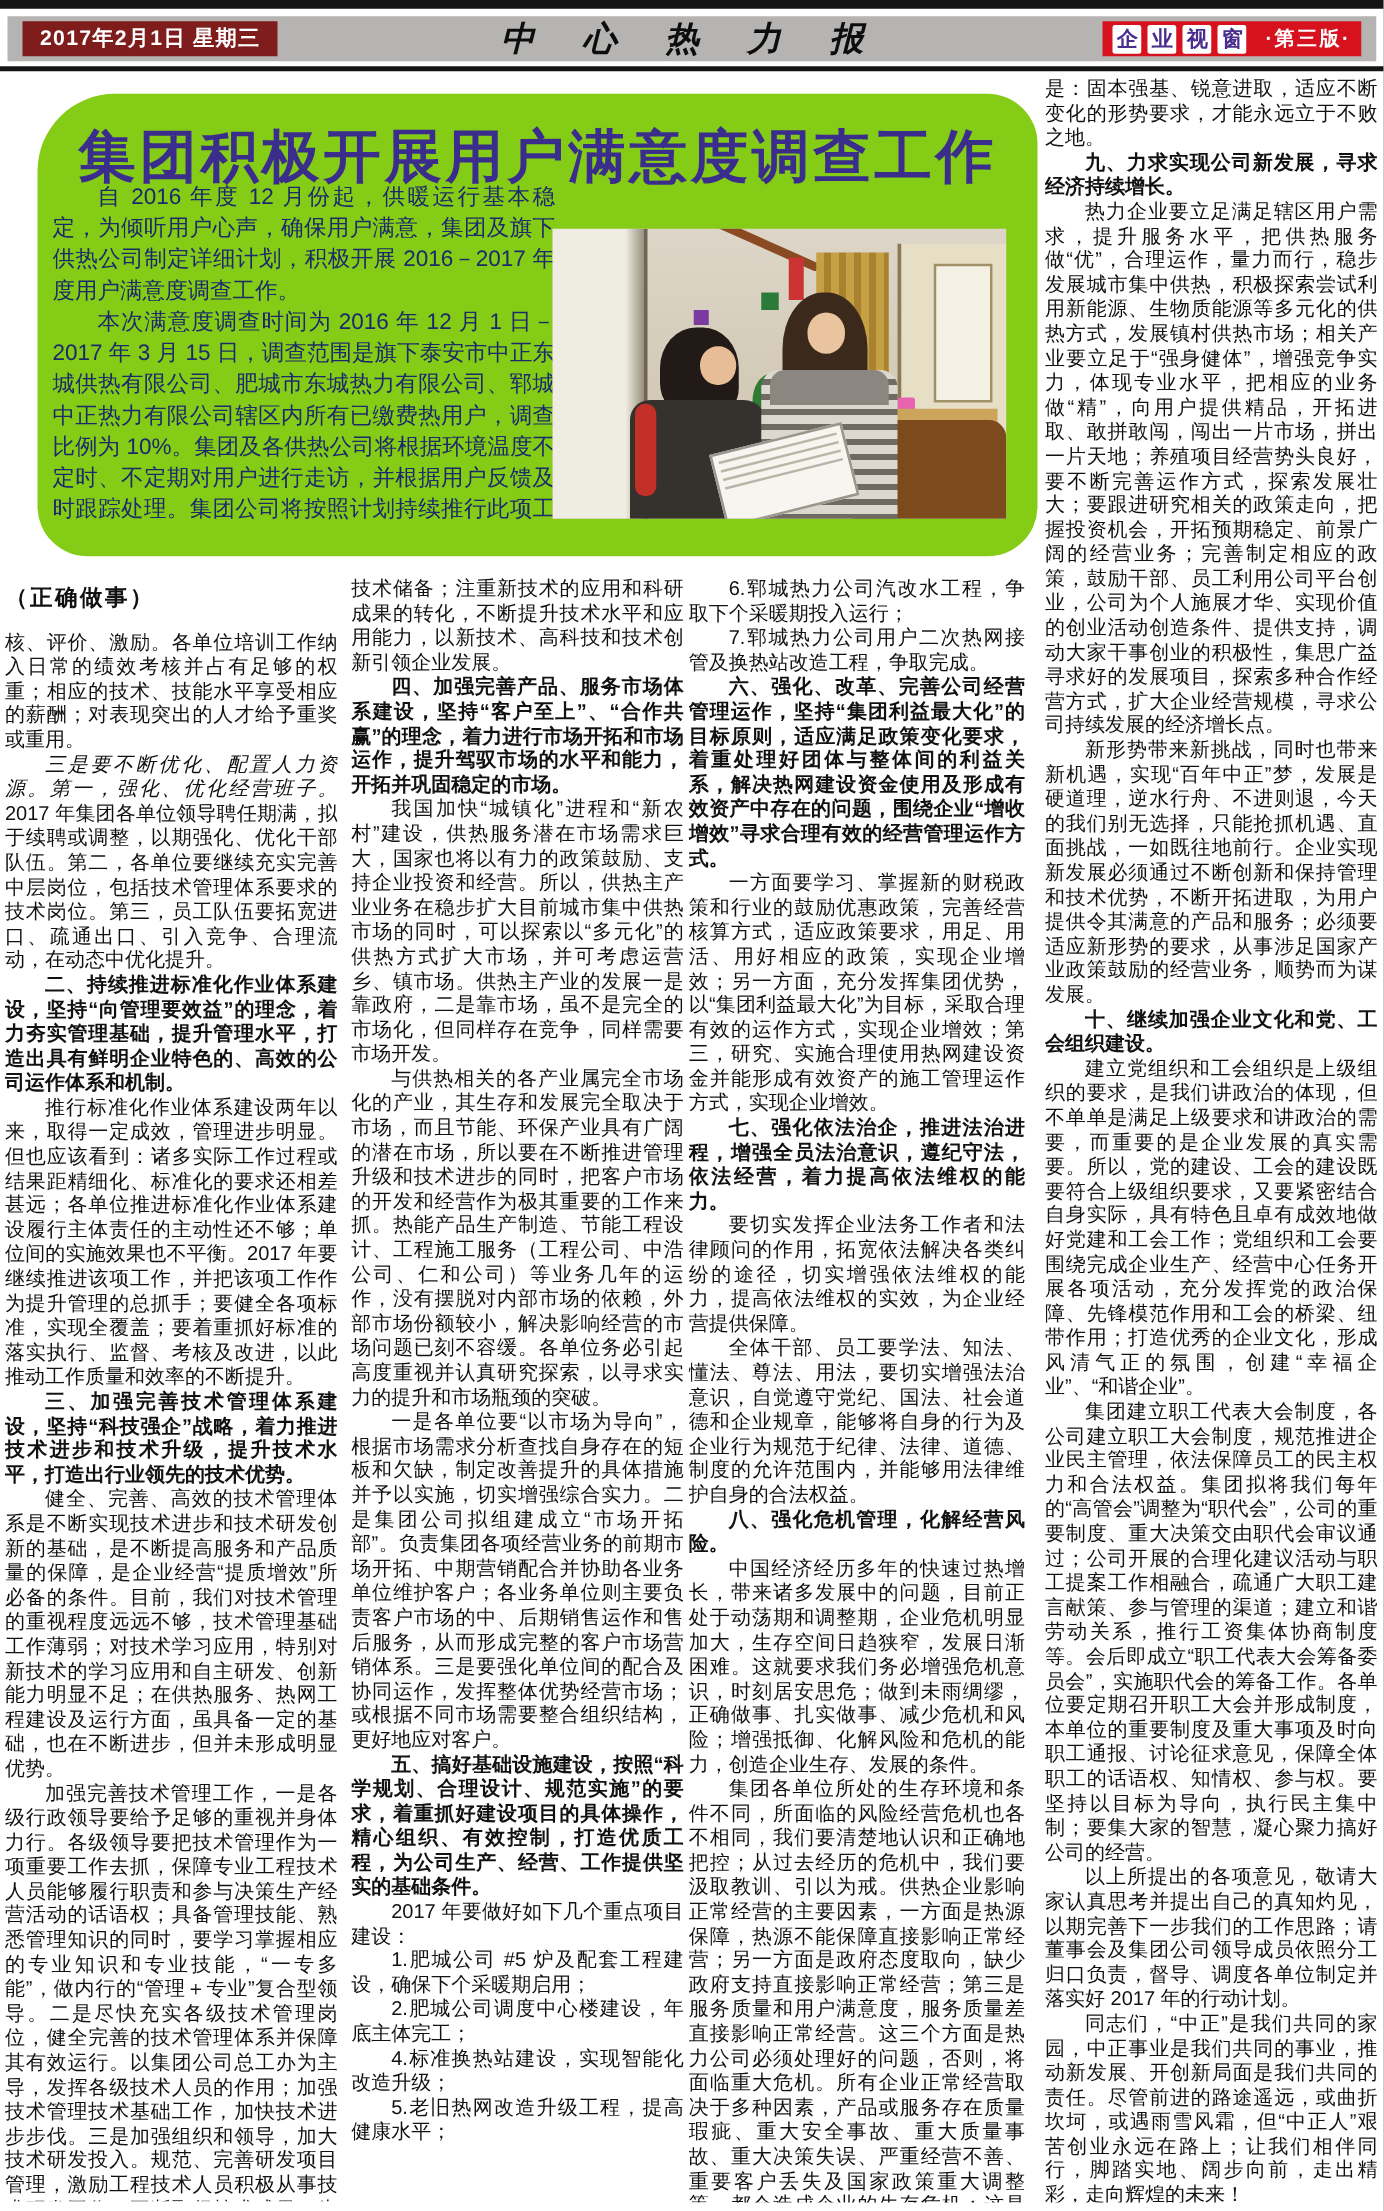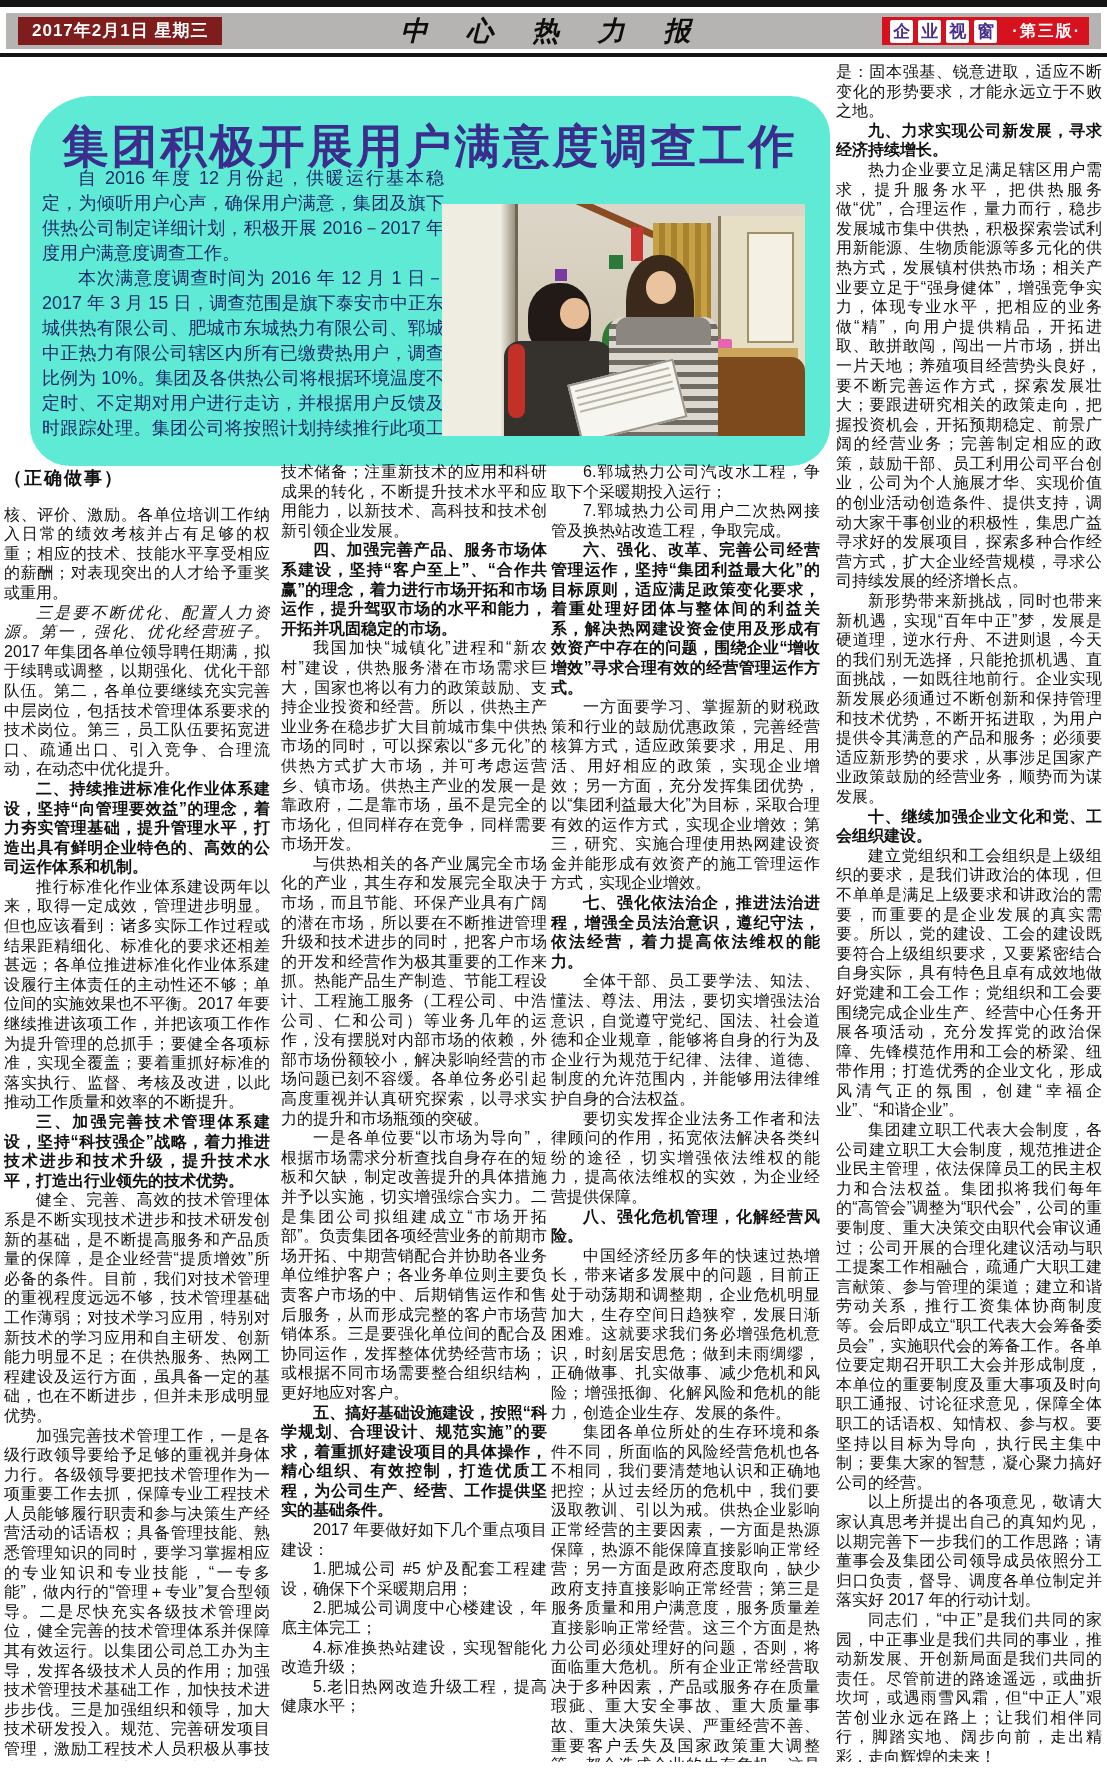--- a/index.html
+++ b/index.html
@@ -110,21 +110,21 @@
     <div class="section-box" style="background: rgb(214, 18, 31);">
       <span class="section-tile" style="color: rgb(74, 45, 140);">企</span>
       <span class="section-tile" style="color: rgb(74, 45, 140);">业</span>
       <span class="section-tile" style="color: rgb(74, 45, 140);">视</span>
       <span class="section-tile" style="color: rgb(74, 45, 140);">窗</span>
       <span class="edition-label">·第三版·</span>
     </div>
   </div>
   <div class="rule"></div>
 
-  <div class="feature" style="background: #5eead4; margin-top: 21px;">
+  <div class="feature" style="background: #84cc16;">
     <div class="feature-title" style="color: rgb(59, 45, 140);">集团积极开展用户满意度调查工作</div>
     <div class="feature-body" style="color: rgb(28, 42, 107);">
         <p>自 2016 年度 12 月份起，供暖运行基本稳定，为倾听用户心声，确保用户满意，集团及旗下供热公司制定详细计划，积极开展 2016－2017 年度用户满意度调查工作。</p>
         <p>本次满意度调查时间为 2016 年 12 月 1 日－2017 年 3 月 15 日，调查范围是旗下泰安市中正东城供热有限公司、肥城市东城热力有限公司、郓城中正热力有限公司辖区内所有已缴费热用户，调查比例为 10%。集团及各供热公司将根据环境温度不定时、不定期对用户进行走访，并根据用户反馈及时跟踪处理。集团公司将按照计划持续推行此项工作，切实提高供热公司供热质量和服务水平，为广大用户排忧解难。</p>
       </div>
 
     <div class="photo">
       <div class="ph-doorframe"></div>
       <div class="ph-stick"></div>
       <div class="ph-orn1"></div>
@@ -181,22 +181,22 @@
       <p class="">2.肥城公司调度中心楼建设，年底主体完工；</p>
       <p class="">4.标准换热站建设，实现智能化改造升级；</p>
       <p class="">5.老旧热网改造升级工程，提高健康水平；</p>
     </div>
   <div class="col col-c">
       <p class="">6.郓城热力公司汽改水工程，争取下个采暖期投入运行；</p>
       <p class="">7.郓城热力公司用户二次热网接管及换热站改造工程，争取完成。</p>
       <p class="bold">六、强化、改革、完善公司经营管理运作，坚持“集团利益最大化”的目标原则，适应满足政策变化要求，着重处理好团体与整体间的利益关系，解决热网建设资金使用及形成有效资产中存在的问题，围绕企业“增收增效”寻求合理有效的经营管理运作方式。</p>
       <p class="">一方面要学习、掌握新的财税政策和行业的鼓励优惠政策，完善经营核算方式，适应政策要求，用足、用活、用好相应的政策，实现企业增效；另一方面，充分发挥集团优势，以“集团利益最大化”为目标，采取合理有效的运作方式，实现企业增效；第三，研究、实施合理使用热网建设资金并能形成有效资产的施工管理运作方式，实现企业增效。</p>
       <p class="bold">七、强化依法治企，推进法治进程，增强全员法治意识，遵纪守法，依法经营，着力提高依法维权的能力。</p>
+      <p class="">要切实发挥企业法务工作者和法律顾问的作用，拓宽依法解决各类纠纷的途径，切实增强依法维权的能力，提高依法维权的实效，为企业经营提供保障。</p>
       <p class="">全体干部、员工要学法、知法、懂法、尊法、用法，要切实增强法治意识，自觉遵守党纪、国法、社会道德和企业规章，能够将自身的行为及企业行为规范于纪律、法律、道德、制度的允许范围内，并能够用法律维护自身的合法权益。</p>
-      <p class="">要切实发挥企业法务工作者和法律顾问的作用，拓宽依法解决各类纠纷的途径，切实增强依法维权的能力，提高依法维权的实效，为企业经营提供保障。</p>
       <p class="bold">八、强化危机管理，化解经营风险。</p>
       <p class="">中国经济经历多年的快速过热增长，带来诸多发展中的问题，目前正处于动荡期和调整期，企业危机明显加大，生存空间日趋狭窄，发展日渐困难。这就要求我们务必增强危机意识，时刻居安思危；做到未雨绸缪，正确做事、扎实做事、减少危机和风险；增强抵御、化解风险和危机的能力，创造企业生存、发展的条件。</p>
       <p class="">集团各单位所处的生存环境和条件不同，所面临的风险经营危机也各不相同，我们要清楚地认识和正确地把控；从过去经历的危机中，我们要汲取教训、引以为戒。供热企业影响正常经营的主要因素，一方面是热源保障，热源不能保障直接影响正常经营；另一方面是政府态度取向，缺少政府支持直接影响正常经营；第三是服务质量和用户满意度，服务质量差直接影响正常经营。这三个方面是热力公司必须处理好的问题，否则，将面临重大危机。所有企业正常经营取决于多种因素，产品或服务存在质量瑕疵、重大安全事故、重大质量事故、重大决策失误、严重经营不善、重要客户丢失及国家政策重大调整等，都会造成企业的生存危机；这是摆在我们面前的必须认真研究的严肃问题。所以，企业生存和发展的基本途径</p>
     </div>
   <div class="col col-d">
       <p class=" ni">是：固本强基、锐意进取，适应不断变化的形势要求，才能永远立于不败之地。</p>
       <p class="bold">九、力求实现公司新发展，寻求经济持续增长。</p>
       <p class="">热力企业要立足满足辖区用户需求，提升服务水平，把供热服务做“优”，合理运作，量力而行，稳步发展城市集中供热，积极探索尝试利用新能源、生物质能源等多元化的供热方式，发展镇村供热市场；相关产业要立足于“强身健体”，增强竞争实力，体现专业水平，把相应的业务做“精”，向用户提供精品，开拓进取、敢拼敢闯，闯出一片市场，拼出一片天地；养殖项目经营势头良好，要不断完善运作方式，探索发展壮大；要跟进研究相关的政策走向，把握投资机会，开拓预期稳定、前景广阔的经营业务；完善制定相应的政策，鼓励干部、员工利用公司平台创业，公司为个人施展才华、实现价值的创业活动创造条件、提供支持，调动大家干事创业的积极性，集思广益寻求好的发展项目，探索多种合作经营方式，扩大企业经营规模，寻求公司持续发展的经济增长点。</p>
       <p class="">新形势带来新挑战，同时也带来新机遇，实现“百年中正”梦，发展是硬道理，逆水行舟、不进则退，今天的我们别无选择，只能抢抓机遇、直面挑战，一如既往地前行。企业实现新发展必须通过不断创新和保持管理和技术优势，不断开拓进取，为用户提供令其满意的产品和服务；必须要适应新形势的要求，从事涉足国家产业政策鼓励的经营业务，顺势而为谋发展。</p>
       <p class="bold">十、继续加强企业文化和党、工会组织建设。</p>

